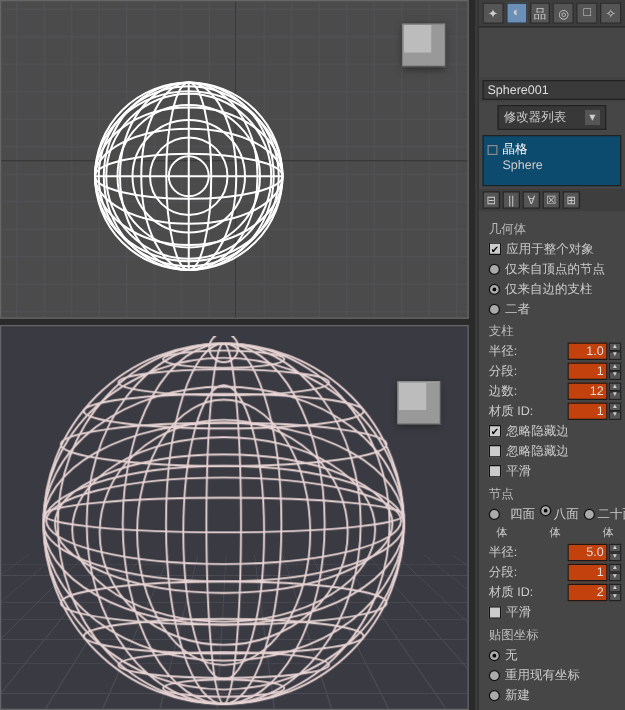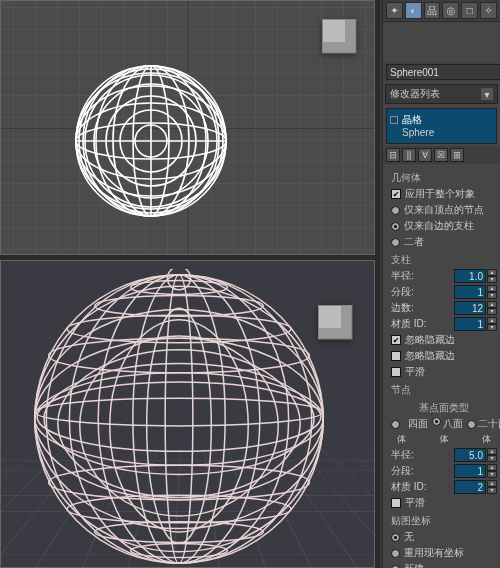--- a/index.html
+++ b/index.html
@@ -33,39 +33,39 @@
 
 
 
 .panel { position: absolute; right: 0; top: 0; width: 118px; height: 568px; background: #464646;
   border-left: 1px solid #2a2a2a; display:flex; flex-direction:column; font-size: 10px; }
 .tab-icons { height: 22px; background: #3d3d3d; display:flex; gap:2px; padding:2px 3px; border-bottom:1px solid #2a2a2a; }
 .tab-icons span { width:17px; height:17px; background:#555; border:1px solid #2a2a2a; display:flex; align-items:center; justify-content:center; }
 .tab-icons span.active { background:#6b90b8; }
 .name-row { display:flex; align-items:center; padding:2px 3px; gap:2px; background:#414141;margin-top:40px; }
 .name-row input { flex:1; height:16px; background:#3a3a3a; color:#ddd; border:1px solid #222; font-size:10px; padding:0 3px; }
-.drop { display:flex; align-items:center; justify-content:space-between; padding:2px 4px; background:#383838; border:1px solid #222; margin:2px 2px; }
+.drop { display:flex; align-items:center; justify-content:space-between; padding:2px 4px; background:#383838; border:1px solid #222; margin:2px 15px; }
 .drop .arrow { width:12px; height:12px; background:#555; display:flex; align-items:center; justify-content:center; }
 .stack { margin:2px 3px; background:#0c4a6e; border:1px solid #222; height:78px; padding:4px 3px; line-height:13px; }
 .stack-item { display:flex; gap:4px; align-items:center; }
 .stack-item.sel { color:#fff; }
 .stack-box { width:8px; height:8px; border:1px solid #888; }
 .toolbar { display:flex; gap:2px; padding:2px 3px; background:#3e3e3e; }
 .toolbar span { width:14px; height:14px; border:1px solid #222; background:#555; display:flex; align-items:center; justify-content:center; font-size:9px; }
 
 .rollup { margin:0; }
 .rollup-head { background:#3b3b3b; border-top:1px solid #555; border-bottom:1px solid #222; text-align:center; padding:2px 0; color:#ddd; }
 .rollup-body { padding:3px 3px 3px 8px; background:#464646; }
 .row { display:flex; align-items:center; gap:4px; margin:2px 0; }
 .row label { flex:0 0 auto; white-space:nowrap; }
 .chk { width:10px; height:10px; border:1px solid #111; background:#ccc; display:inline-flex; align-items:center; justify-content:center; font-size:8px; color:#000; }
 .rad { width:9px; height:9px; border-radius:50%; border:1px solid #111; background:#aaa; display:inline-block; position:relative; }
 .rad.on::after { content:""; position:absolute; left:2px; top:2px; width:3px; height:3px; background:#000; border-radius:50%; }
 .spin { display:flex; align-items:center; margin-left:auto; }
-.spin input { width:32px; height:14px; background:#0c4a6e; color:#ddd; border:1px solid #1a1a1a; font-size:10px; text-align:right; padding-right:2px; }
+.spin input { width:32px; height:14px; background:#c2410c; color:#ddd; border:1px solid #1a1a1a; font-size:10px; text-align:right; padding-right:2px; }
 .spin-btns { display:flex; flex-direction:column; margin-left:1px; }
 .spin-btns span { width:10px; height:7px; background:#555; border:1px solid #222; font-size:6px; line-height:5px; text-align:center; }
 .section { color:#bbb; margin-top:4px; }
 </style>
 </head>
 <body>
 
 <div class="viewports">
 
   <div class="vp vp-top">
@@ -232,21 +232,20 @@
       <div class="row">
           <span class="chk"></span>
           <label>忽略隐藏边</label>
         </div>
       <div class="row">
           <span class="chk"></span>
           <label>平滑</label>
         </div>
 
       <div class="section">节点</div>
-      <div class="section" style="text-align:center">基点面类型</div>
       <div class="row" style="justify-content:space-between">
         <span style="display:flex;gap:8px;align-items:center">
             <span class="rad"></span>
             <label>四面</label>
           </span>
         <span style="display:flex;gap:2px;align-items:flex-start">
             <span class="rad on"></span>
             <label>八面</label>
           </span>
         <span style="display:flex;gap:2px;align-items:center">

